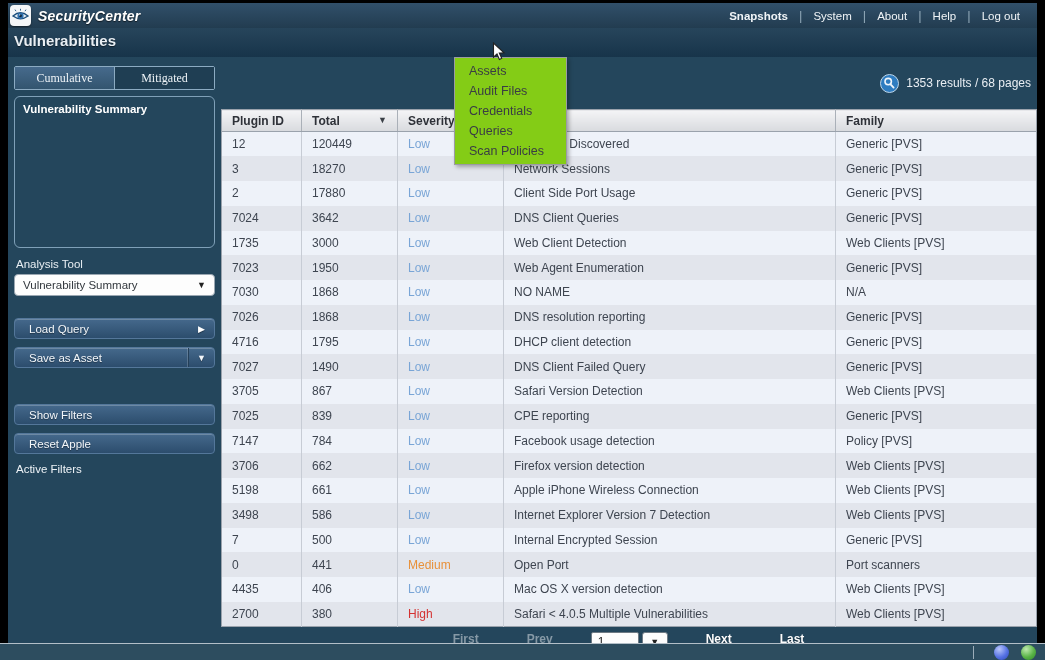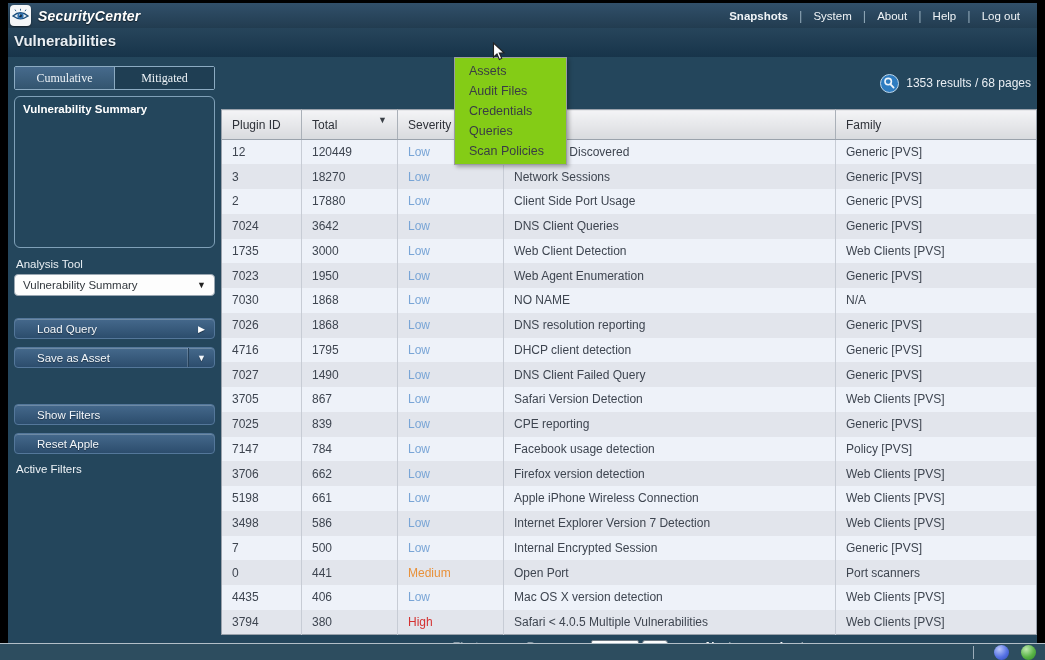--- a/index.html
+++ b/index.html
@@ -47,42 +47,42 @@
     padding:6px 8px; }
   .summary-title { font-size:11.5px; font-weight:bold; color:#fff; }
   .side-label { font-size:11.5px; color:#e8eef3; margin:10px 0 4px 2px; }
   .side-select { height:22px; background:#fdfdfd; border:1px solid #9aa7b2; border-radius:4px;
     display:flex; align-items:center; padding:0 8px; cursor:pointer; }
   .side-select .sel-text { flex:1; font-size:11.5px; color:#32373d; }
   .side-select .caret { color:#222; font-size:9px; }
   .side-btn { position:relative; height:21px; margin-top:8px; border-radius:4px;
     background:linear-gradient(#45698c,#2c4d6d); border:1px solid #54779a;
     box-shadow:inset 0 1px 0 rgba(255,255,255,.22);
-    display:flex; align-items:center; padding:0 22px; font-size:11.5px; color:#f2f6fa;
+    display:flex; align-items:center; padding:0 14px; font-size:11.5px; color:#f2f6fa;
     text-shadow:0 1px 1px rgba(0,0,0,.4); cursor:pointer; }
   .side-btn .btn-caret { position:absolute; right:9px; font-size:9px; color:#fff; }
   .side-btn .split { position:absolute; right:0; top:0; width:26px; height:100%;
     border-left:1px solid #243f58; box-shadow:-1px 0 0 rgba(255,255,255,.18);
     display:flex; align-items:center; justify-content:center; font-size:9px; }
   .gap-lg { height:14px; }
   .active-filters { font-size:11.5px; color:#eef3f7; margin:9px 0 0 2px; }
 
   
   .main { flex:1; position:relative; }
   .results-line { height:52px; display:flex; align-items:center; justify-content:flex-end;
     padding-right:6px; }
   .results-text { color:#e9eef3; font-size:12px; margin-left:7px; }
 
   
   table.results { width:815px; border-collapse:collapse; table-layout:fixed;
     border:1px solid #9aa2ac; background:#eef2f8; }
   col.c0{width:80px;} col.c1{width:96px;} col.c2{width:106px;} col.c3{width:332px;} col.c4{width:201px;}
-  thead th { height:30px; background:linear-gradient(#f4f4f6,#d8dade);
+  thead th { height:22px; background:linear-gradient(#f4f4f6,#d8dade);
     border-right:1px solid #aab0b8; border-bottom:1px solid #9aa2ac;
-    font-size:12px; font-weight:normal; color:#2e3138; text-align:left; padding:0 0 0 10px;
+    font-size:12px; font-weight:bold; color:#2e3138; text-align:left; padding:0 0 0 10px;
     position:relative; cursor:pointer; }
   thead th:last-child { border-right:none; }
   thead th .sort-caret { position:absolute; right:10px; top:5px; font-size:9px; color:#3a3f46; }
   tbody td { height:24.75px; font-size:12px; color:#3e4550; padding:0 0 0 10px;
     border-right:1px solid #c7ccd5; overflow:hidden; white-space:nowrap; }
   tbody td:last-child { border-right:none; }
   tbody tr.odd  { background:#eef2f9; }
   tbody tr.even { background:#e2e5ec; }
   td.sev-low    { color:#79a5d6; }
   td.sev-medium { color:#e8913a; }
@@ -345,21 +345,21 @@
               <td>Port scanners</td>
             </tr>
             <tr class="odd">
               <td>4435</td>
               <td>406</td>
               <td class="sev-low">Low</td>
               <td>Mac OS X version detection</td>
               <td>Web Clients [PVS]</td>
             </tr>
             <tr class="even">
-              <td>3794</td>
+              <td>2700</td>
               <td>380</td>
               <td class="sev-high">High</td>
               <td>Safari &lt; 4.0.5 Multiple Vulnerabilities</td>
               <td>Web Clients [PVS]</td>
             </tr>
           </tbody>
       </table>
 
       <div class="pagination">
         <span class="pg-dis">First</span>

